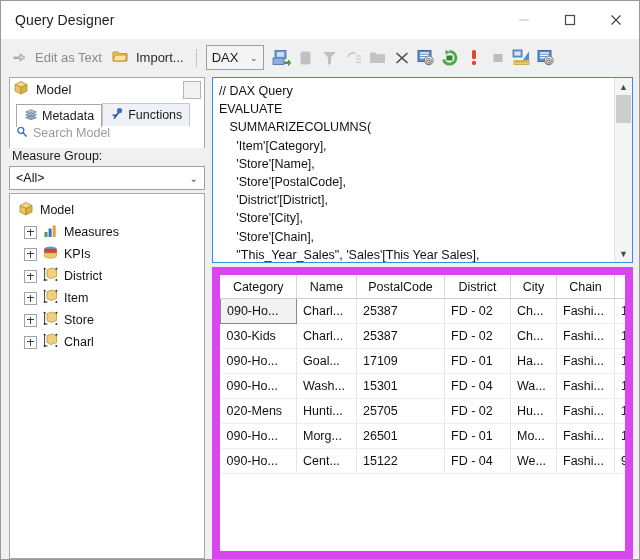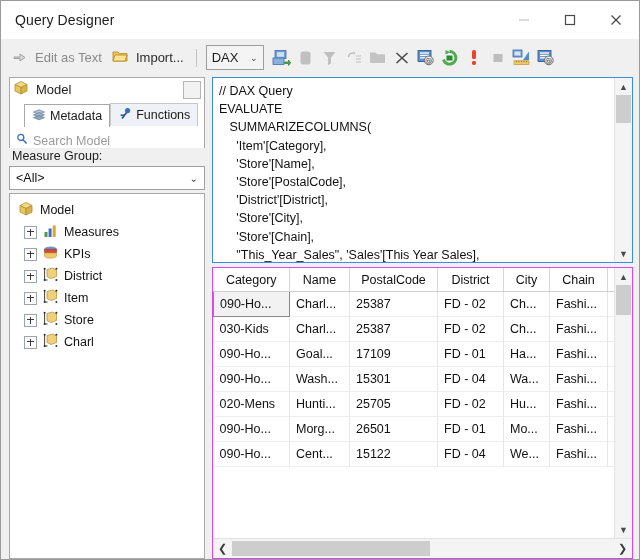--- a/index.html
+++ b/index.html
@@ -70,33 +70,33 @@
     box-sizing:border-box;
   }
   .model-header .lbl{margin-left:7px;font-size:13px;color:#1b1b1b;}
   .hdr-btn{
     margin-left:auto;width:16px;height:16px;border:1px solid #b5b5b5;
     background:#f2f2f2;
   }
   .tabstrip{
     height:25px;min-height:25px;display:flex;align-items:flex-end;
     background:#ffffff;border-left:1px solid #a8a8a8;border-right:1px solid #a8a8a8;
-    box-sizing:border-box;padding-left:14px;
+    box-sizing:border-box;padding-left:6px;
   }
   .tab{
     display:flex;align-items:center;gap:4px;height:23px;padding:0 7px;
     font-size:12.5px;box-sizing:border-box;
   }
   .tab.active{
     background:#ffffff;border:1px solid #a8a8a8;border-bottom:none;
     position:relative;top:1px;
   }
   .tab.inactive{background:#eef1f5;border:1px solid #c7c7c7;border-bottom:none;}
   .searchrow{
-    height:22px;min-height:22px;background:#ffffff;display:flex;align-items:flex-end;
+    height:22px;min-height:22px;background:#ffffff;display:flex;align-items:flex-start;
     border-left:1px solid #a8a8a8;border-right:1px solid #a8a8a8;
     padding-left:6px;box-sizing:border-box;overflow:hidden;
   }
   .search-ph{color:#9b9b9b;font-size:12.5px;margin-left:5px;}
   .mg-label{
     background:#f0f0f0;font-size:12.5px;color:#1b1b1b;padding:1px 3px 2px 3px;
   }
   .mg-select{
     height:14px;min-height:24px;border:1px solid #a0a0a0;background:#ffffff;
     display:flex;align-items:center;justify-content:space-between;
@@ -139,22 +139,22 @@
     display:flex;flex-direction:column;align-items:center;
   }
   .sb-arrow{
     height:17px;width:17px;display:flex;align-items:center;justify-content:center;
     color:#4a4a4a;font-size:9px;
   }
   .sb-thumb{width:15px;background:#cdcdcd;margin:0 auto;}
   .sb-track{flex:1;}
   
   .grid-wrap{
-    flex:1;margin-top:4px;margin-bottom:0;border:1px solid #d946ef;
-    box-sizing:border-box;background:#ffffff;display:flex;flex-direction:column;
+    flex:1;margin-top:4px;margin-bottom:0;border:8px solid #d946ef;
+    box-sizing:border-box;background:#ffffff;display:flex;
     min-height:0;overflow:hidden;
   }
   .grid-inner{flex:1;display:flex;min-height:0;}
   .grid-cols{flex:1;min-width:0;overflow:hidden;}
   table.grid{border-collapse:collapse;table-layout:fixed;width:100%;font-size:12.5px;}
   table.grid th{
     font-weight:normal;background:#ffffff;color:#111;
     border-right:1px solid #d6d6d6;border-bottom:1px solid #cfcfcf;
     height:23px;text-align:center;padding:0 4px;overflow:hidden;white-space:nowrap;
   }

